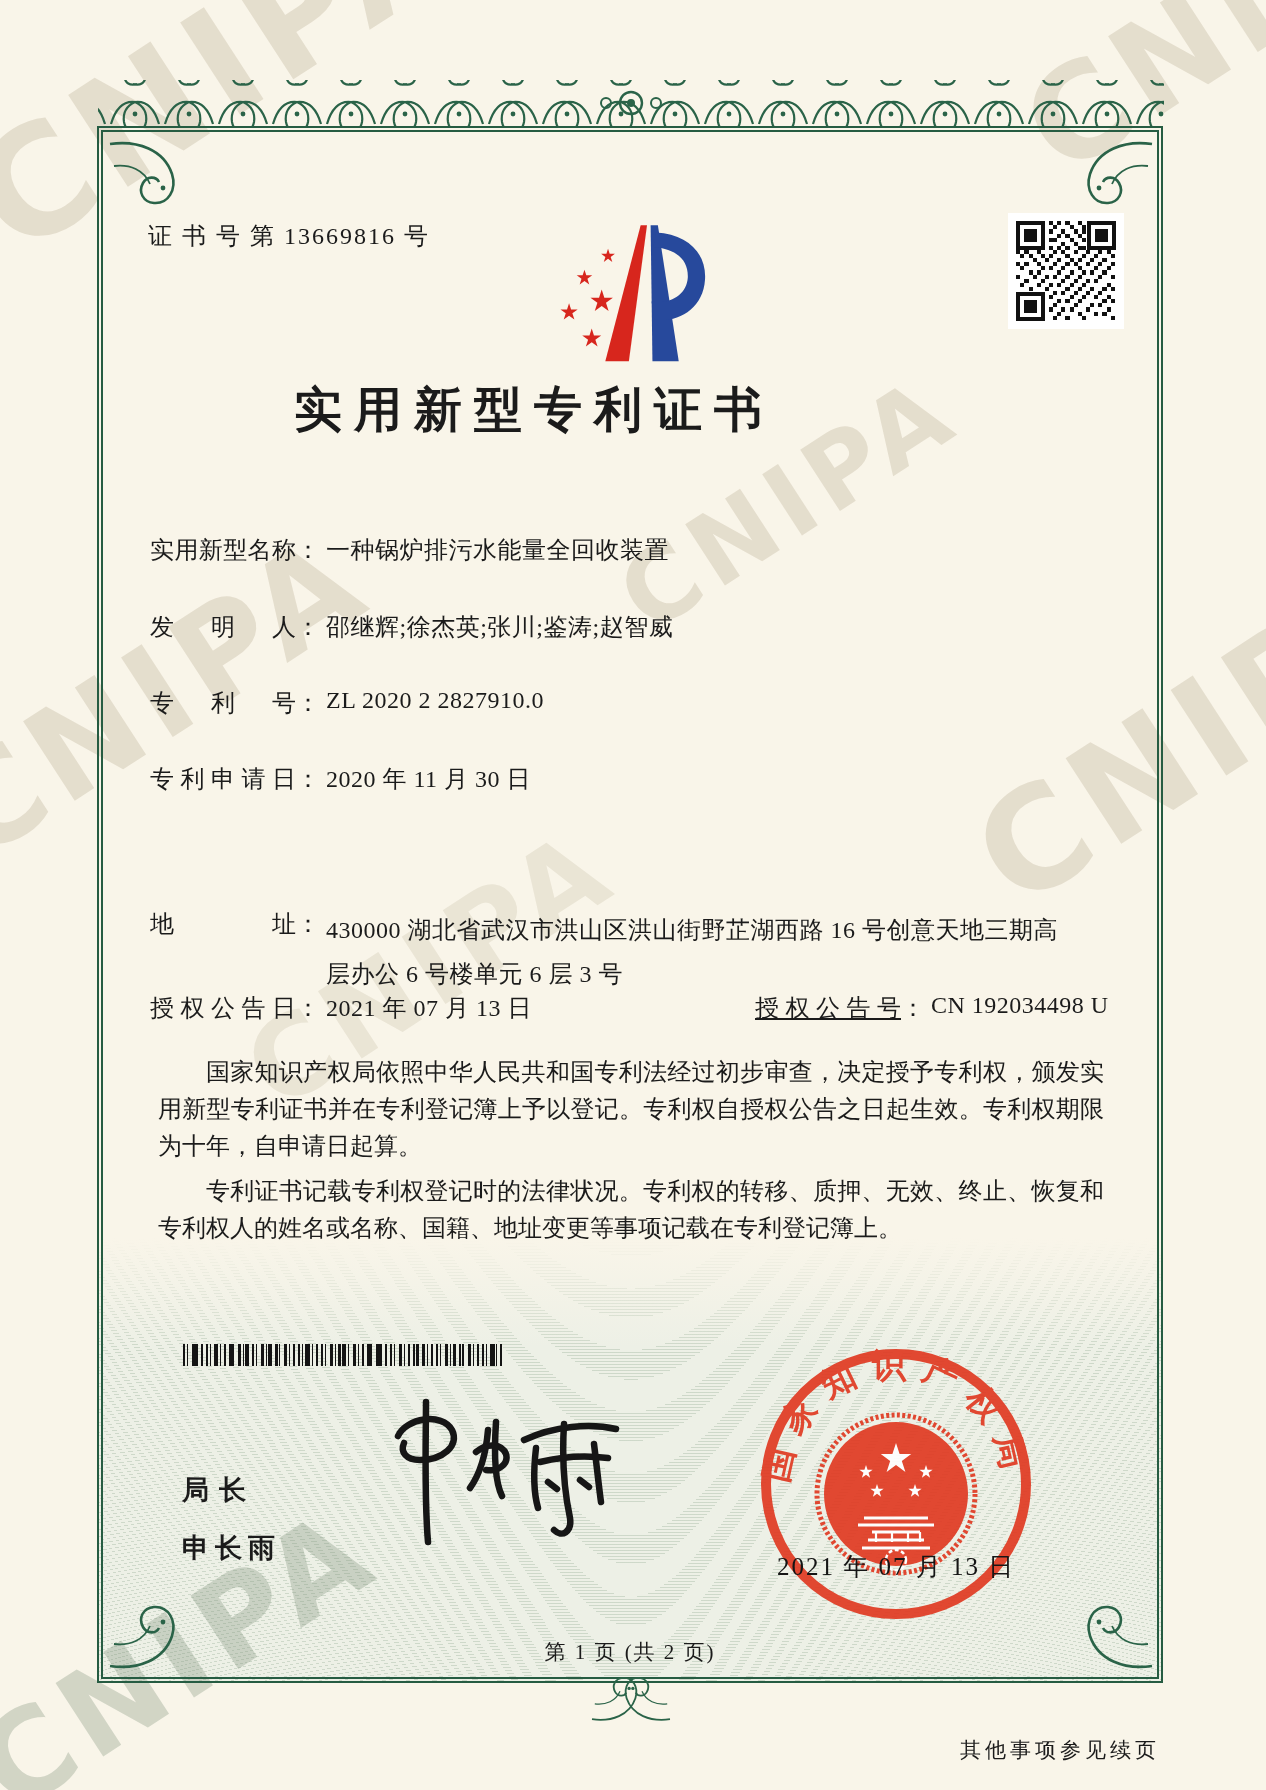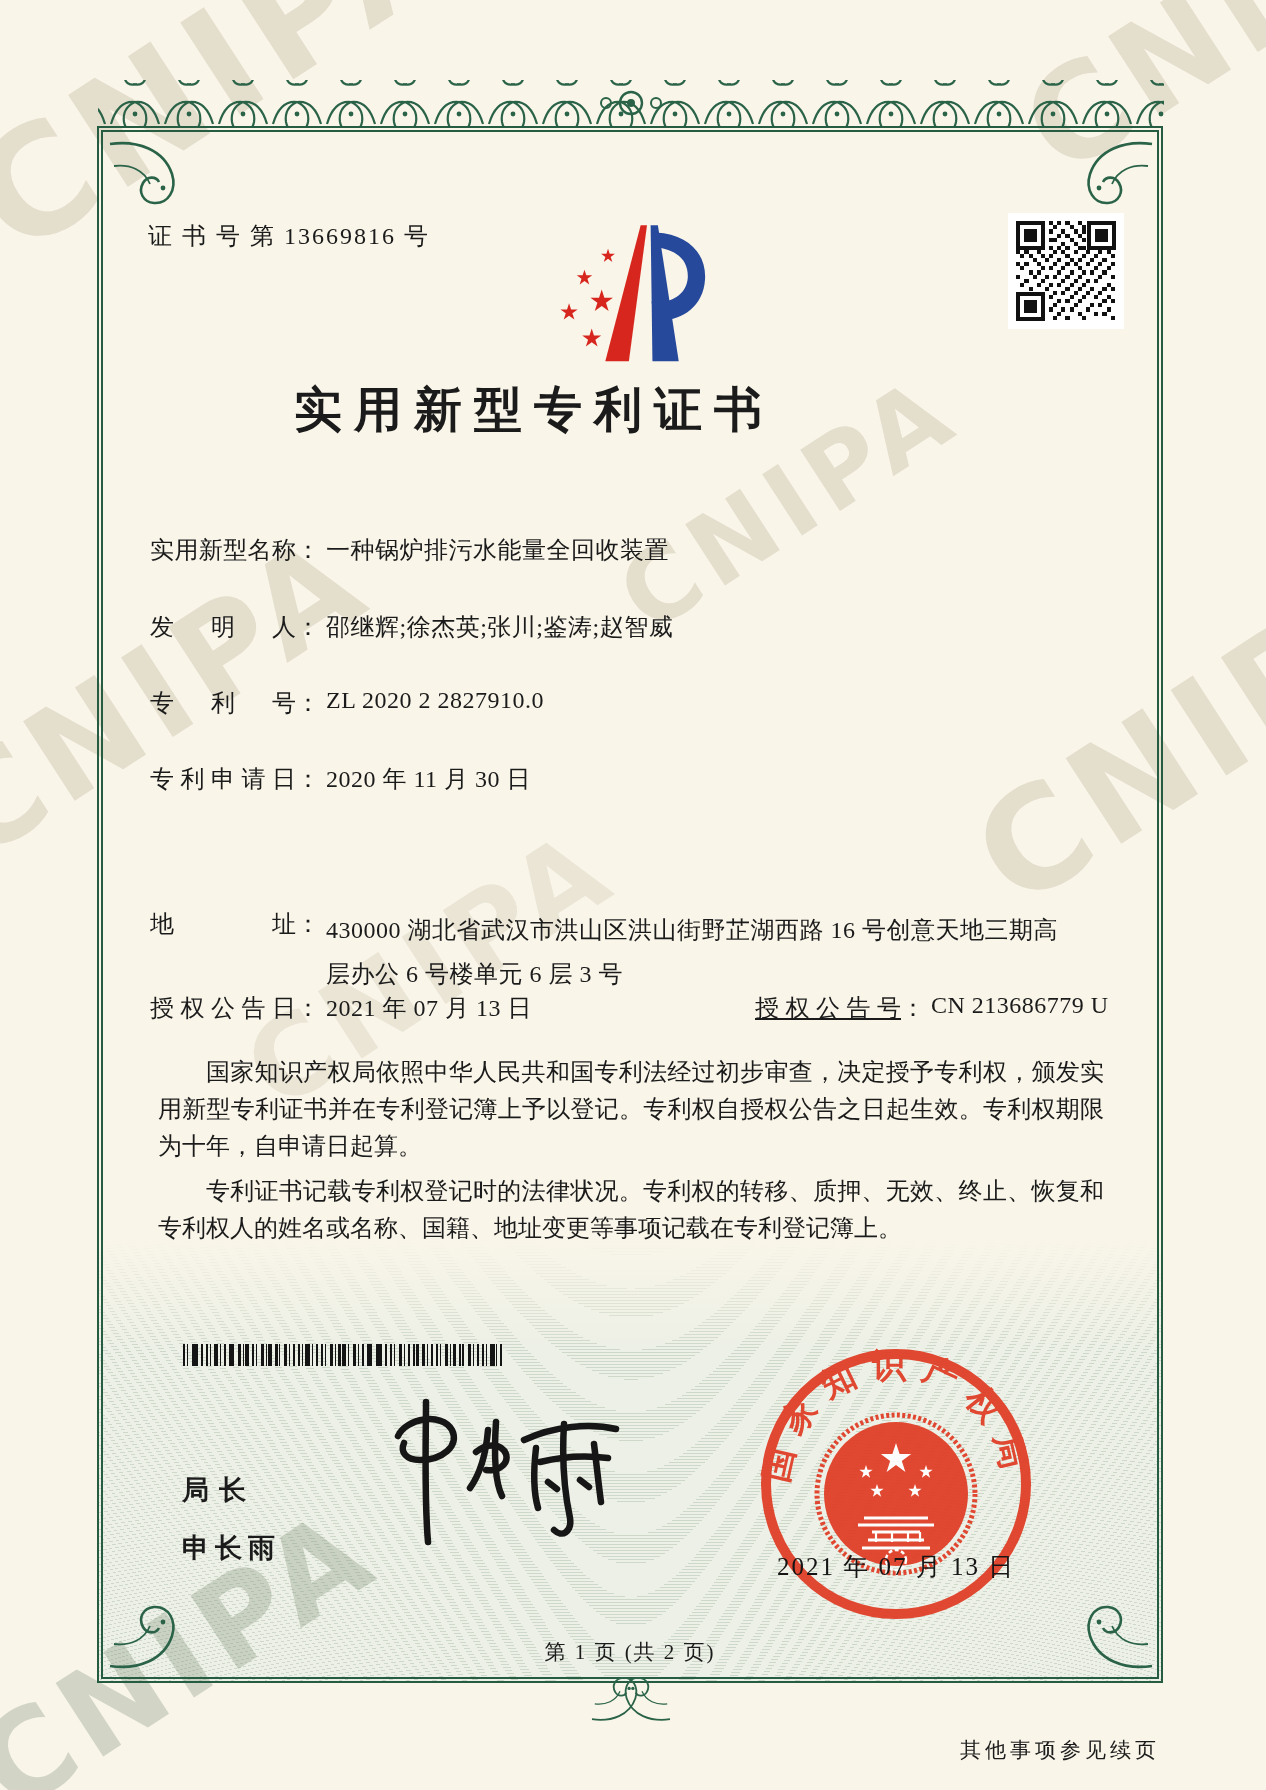--- a/index.html
+++ b/index.html
@@ -206,21 +206,21 @@
   </div>
   <div class="frow" style="top:763px">
     <span class="flabel">专利申请日</span><span class="fcolon">：</span><span class="fvalue">2020 年 11 月 30 日</span>
   </div>
   <div class="frow" style="top:908px">
     <span class="flabel">地址</span><span class="fcolon">：</span><span class="fvalue addr-value">430000 湖北省武汉市洪山区洪山街野芷湖西路 16 号创意天地三期高层办公 6 号楼单元 6 层 3 号</span>
   </div>
   <div class="frow" style="top:992px">
     <span class="flabel">授权公告日</span><span class="fcolon">：</span><span class="fvalue">2021 年 07 月 13 日</span>
     <span class="pair2">
-      <span class="flabel">授权公告号</span><span class="fcolon">：</span><span class="fvalue">CN 213686779 U</span>
+      <span class="flabel">授权公告号</span><span class="fcolon">：</span><span class="fvalue">CN 192034498 U</span>
     </span>
   </div>
 
   <div class="body-text">
     <p>国家知识产权局依照中华人民共和国专利法经过初步审查，决定授予专利权，颁发实用新型专利证书并在专利登记簿上予以登记。专利权自授权公告之日起生效。专利权期限为十年，自申请日起算。</p>
     <p>专利证书记载专利权登记时的法律状况。专利权的转移、质押、无效、终止、恢复和专利权人的姓名或名称、国籍、地址变更等事项记载在专利登记簿上。</p>
   </div>
 
   <div class="barcode"></div>
 

